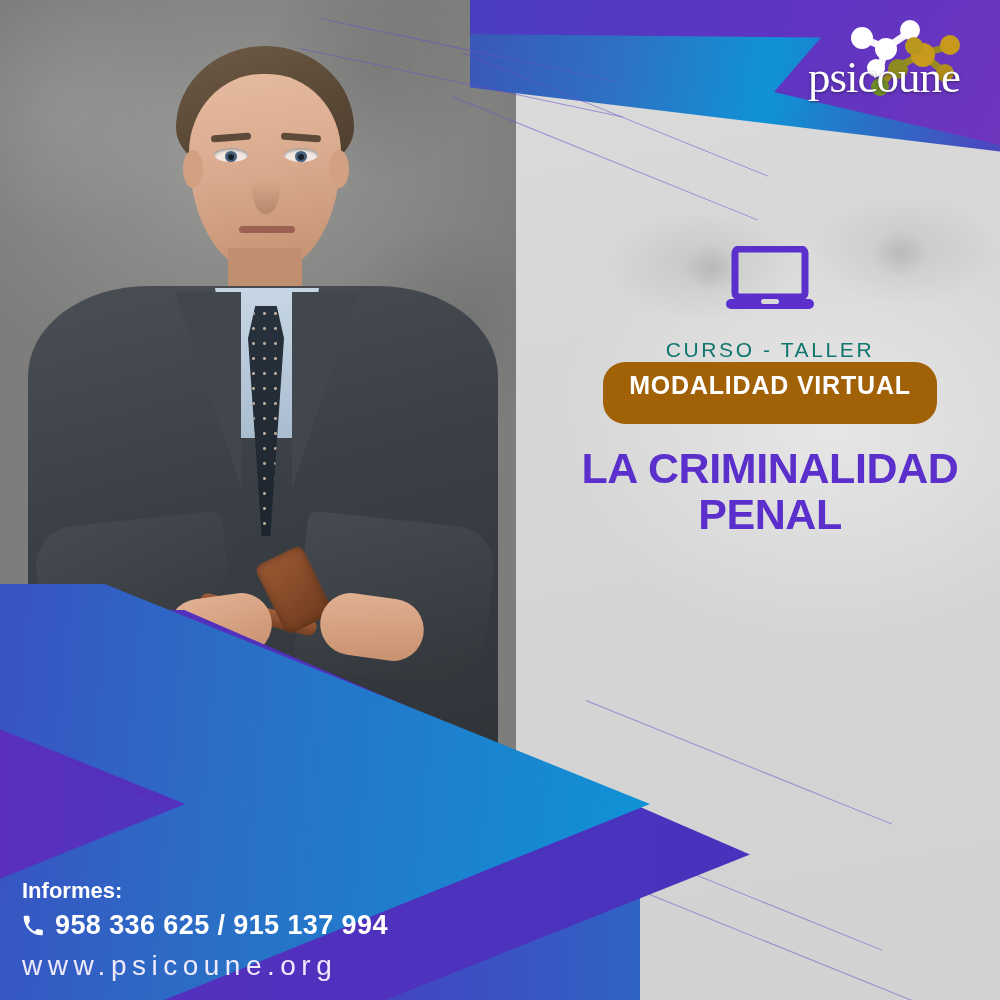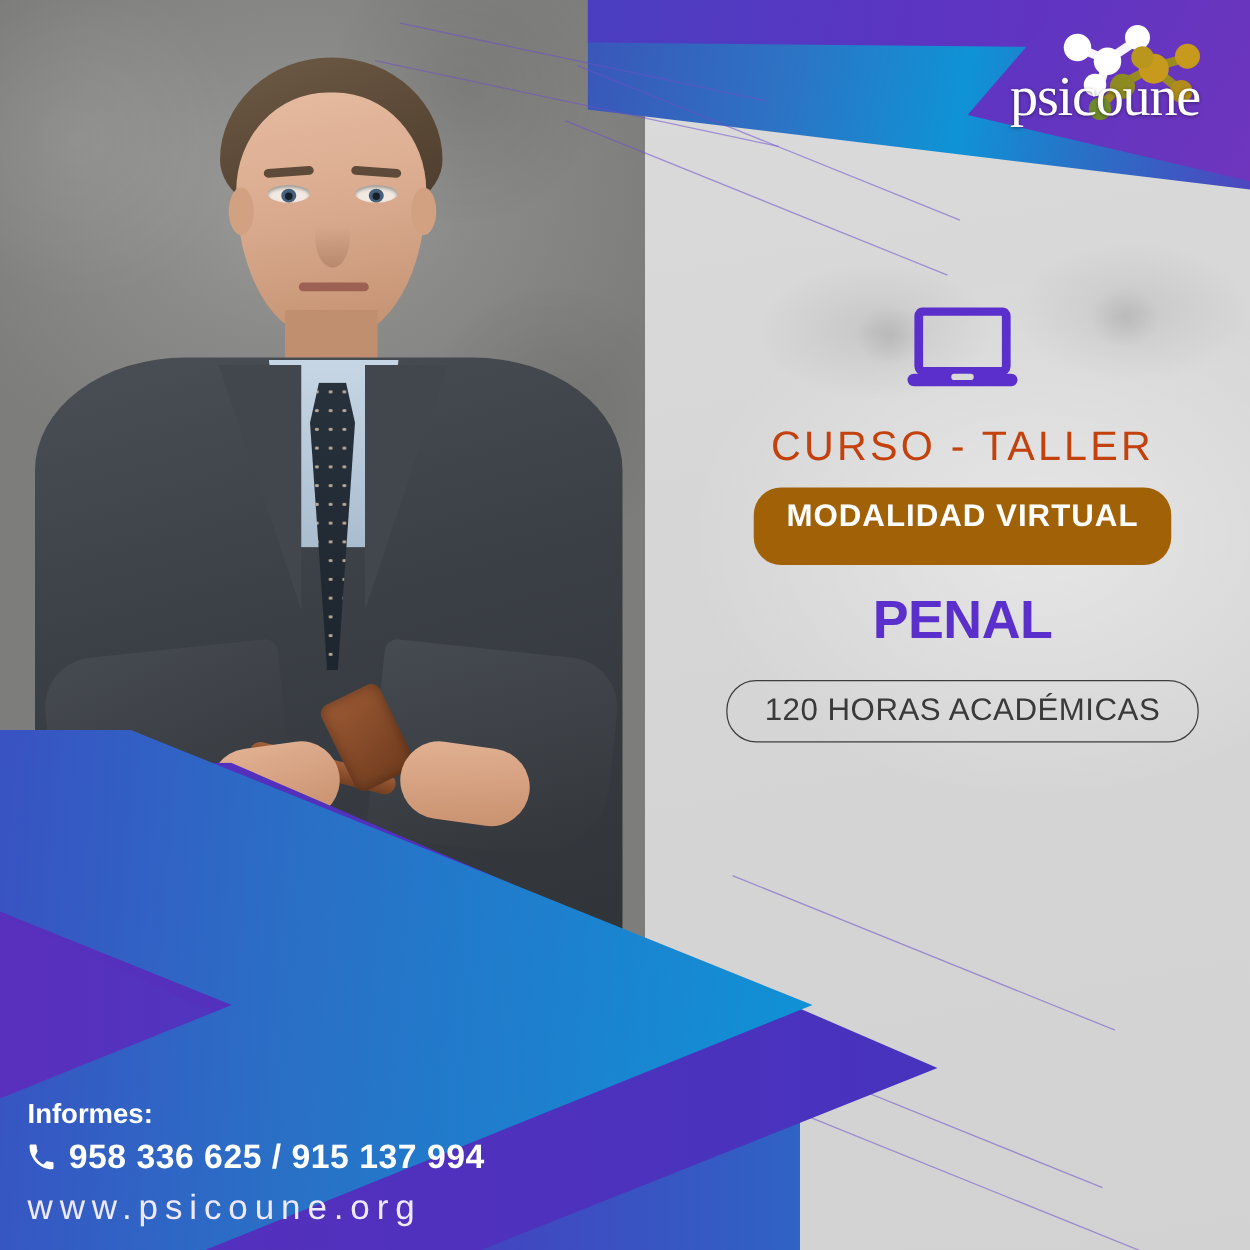--- a/index.html
+++ b/index.html
@@ -175,22 +175,21 @@
   .accent{ position:absolute; height:1px; background:#6f4fc9; opacity:.55;
            transform-origin:left center; }
 
   
   .content{
     position:absolute; left:540px; top:246px; width:460px;
     text-align:center;
   }
   .laptop{ margin:0 auto 26px; display:block; }
   .kicker{
-    font-size:33px; letter-spacing:2.6px; color:#c2410c; font-weight:400;
-    margin-bottom:14px;
+    font-size:21px; letter-spacing:2.6px; color:#0f766e; font-weight:400;
   }
   .pill-solid{
     display:inline-block; background:#a16207; color:#fff;
     font-size:25px; font-weight:bold; letter-spacing:.8px;
     padding:9px 26px 24px; border-radius:22px; margin-bottom:22px;
   }
   .title{
     font-size:43px; font-weight:bold; line-height:1.06;
     letter-spacing:-.4px; color:#333333; margin-bottom:24px;
   }
@@ -301,24 +300,24 @@
       <rect x="11" y="3" width="70" height="48" rx="4" ry="4" fill="none" stroke="#5b2fcb" stroke-width="7"></rect>
       <rect x="2" y="53" width="88" height="10" rx="5" ry="5" fill="#5b2fcb"></rect>
       <rect x="37" y="53" width="18" height="5" rx="2.5" ry="2.5" fill="#d9d9d9"></rect>
     </svg>
 
     <div class="kicker">CURSO - TALLER</div>
 
     <div class="pill-solid">MODALIDAD VIRTUAL</div>
 
     <div class="title">
+      <div><span class="p">LA CRIMINALIDAD</span></div>
       <div><span class="p">PENAL</span></div>
     </div>
 
-    <div class="pill-outline">120 HORAS ACADÉMICAS</div>
   </div>
 
   <div class="contact">
     <div class="c-informes">Informes:</div>
     <div class="c-phone">
       <svg width="22" height="22" viewBox="0 0 24 24">
         <path fill="#ffffff" d="M6.6 10.8c1.6 3.1 4.1 5.6 7.2 7.2l2.4-2.4c.3-.3.8-.4 1.2-.3 1.3.4 2.7.7 4.1.7.7 0 1.2.5 1.2 1.2V21c0 .7-.5 1.2-1.2 1.2C10.9 22.2 1.8 13.1 1.8 1.9 1.8 1.2 2.3.7 3 .7h3.8c.7 0 1.2.5 1.2 1.2 0 1.4.2 2.8.7 4.1.1.4 0 .9-.3 1.2L6.6 10.8z"></path>
       </svg>
       <span>958 336 625 / 915 137 994</span>
     </div>

